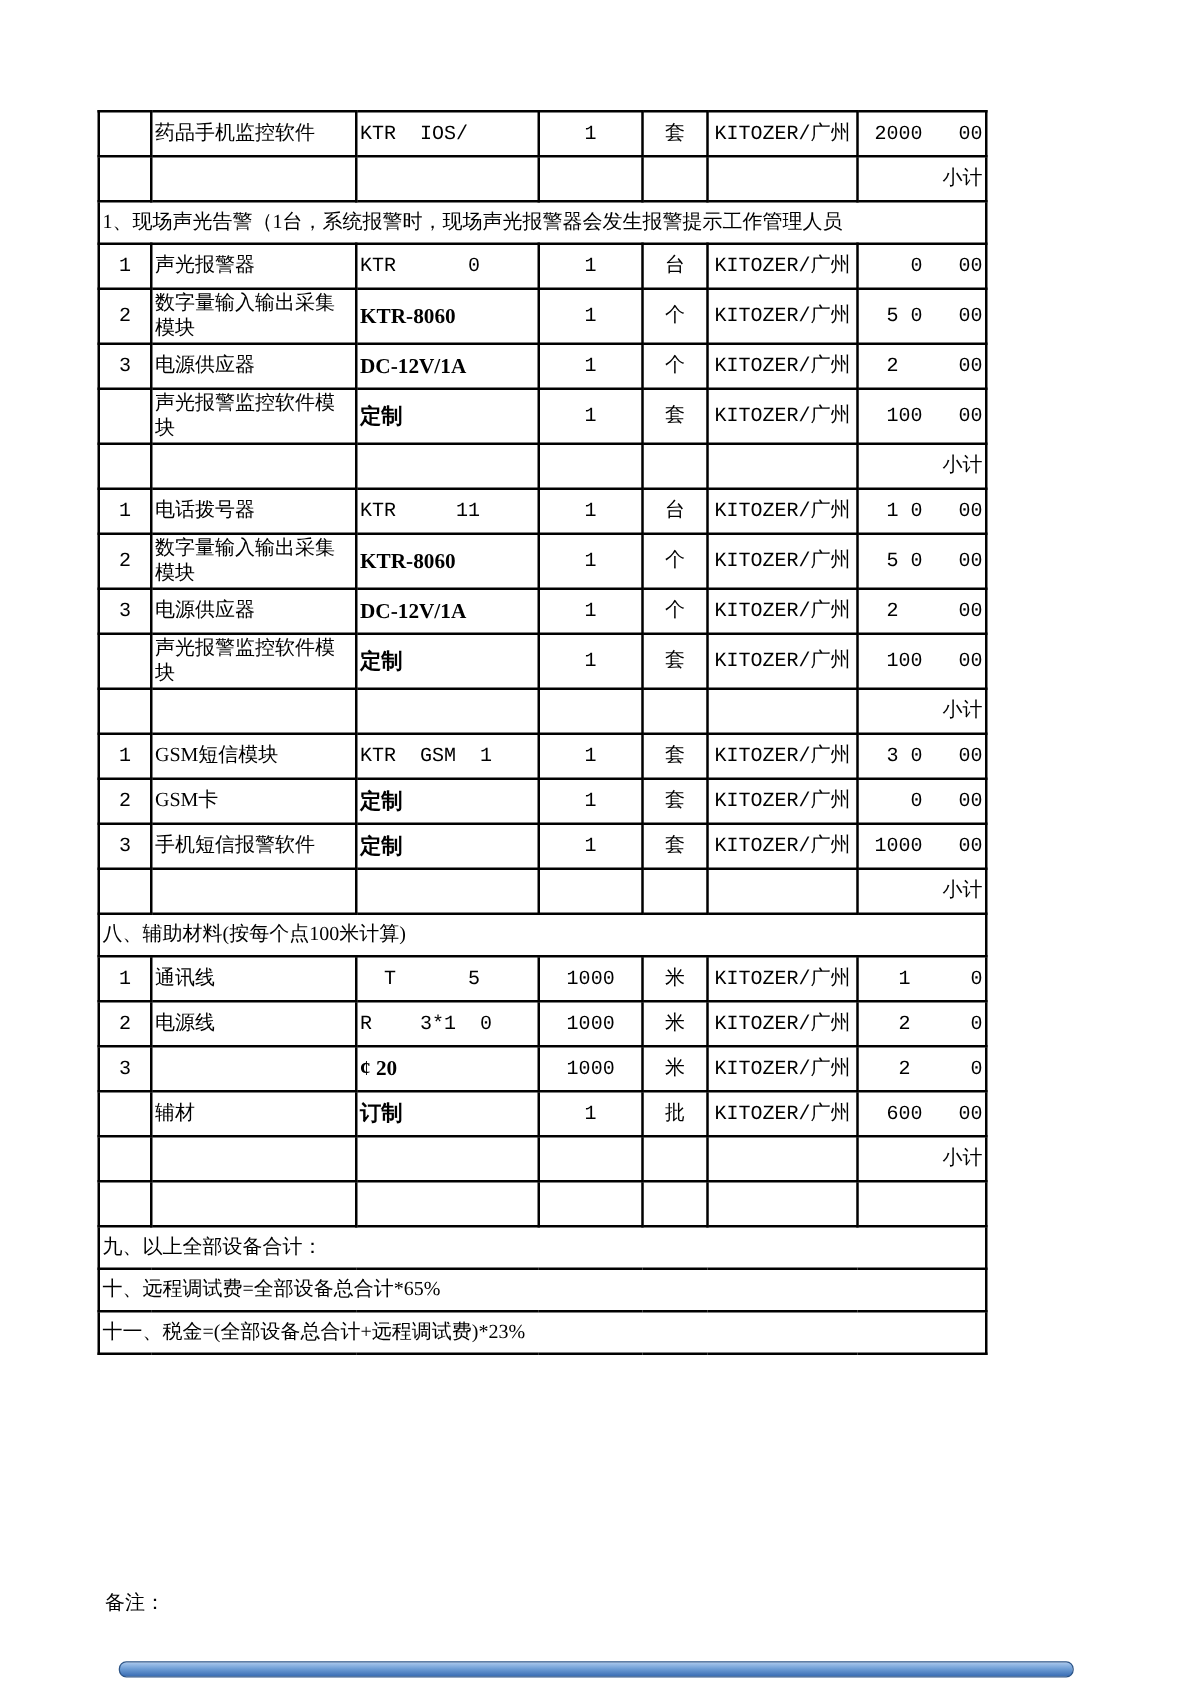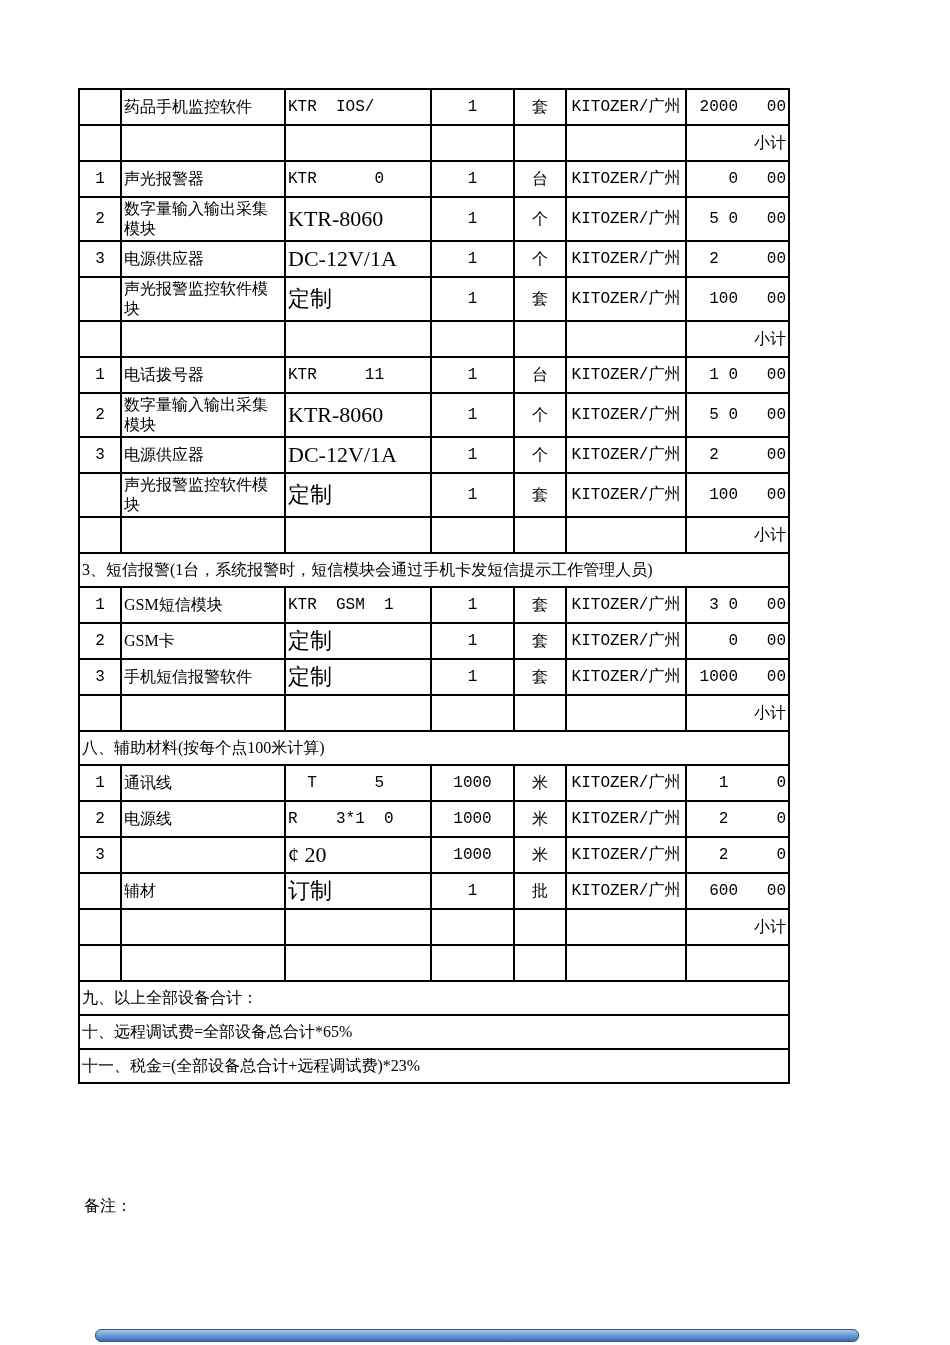--- a/index.html
+++ b/index.html
@@ -18,31 +18,31 @@
   tr.row-section{height:34px;}
   td.section-cell{
     font-size:16px;text-align:left;padding-left:6px;white-space:nowrap;
   }
   td.td-no{text-align:center;font-family:"Liberation Mono","DejaVu Sans Mono",monospace;font-size:14px;}
   td.td-name{text-align:left;padding-left:6px;padding-right:3px;}
   td.td-model{
     text-align:left;padding-left:6px;white-space:pre;
     font-family:"Liberation Mono","DejaVu Sans Mono",monospace;font-size:13px;
   }
-  td.td-model.big{font-family:"Liberation Serif","DejaVu Serif",serif;font-size:22px;}
+  td.td-model.big{font-family:"Liberation Serif","DejaVu Serif",serif;font-size:17px;font-weight:bold;}
   td.td-qty{text-align:center;font-family:"Liberation Mono","DejaVu Sans Mono",monospace;font-size:14px;}
   td.td-unit{text-align:center;font-size:16px;}
   td.td-mfr{text-align:center;font-family:"Liberation Mono","DejaVu Sans Mono",monospace;font-size:13px;white-space:nowrap;}
   td.td-price{
     text-align:right;white-space:pre;
     font-family:"Liberation Mono","DejaVu Sans Mono",monospace;font-size:14px;
   }
   td.td-price .subtotal{font-family:"Liberation Serif","DejaVu Serif",serif;font-size:16px;margin-left:32px;}
   .footer-note{
-    position:absolute;left:84px;top:1196px;font-size:16px;
+    position:absolute;left:84px;top:1272px;font-size:16px;
   }
   .h-scrollbar{
     position:absolute;left:95px;top:1329px;width:762px;height:11px;
     border:1px solid #2c5487;border-radius:6px;
     background:linear-gradient(to bottom,#a8c7ec 0%,#6f9ed6 45%,#3a6db4 100%);
   }
 </style>
 </head>
 <body>
 
@@ -69,20 +69,23 @@
         </tr>
         <tr class="row-normal">
           <td class="td-no"></td>
           <td class="td-name"></td>
           <td class="td-model"></td>
           <td class="td-qty"></td>
           <td class="td-unit"></td>
           <td class="td-mfr"></td>
           <td class="td-price"><span class="subtotal">小计</span></td>
         </tr>
+        <tr class="row-section">
+          <td colspan="7" class="section-cell">1、现场声光告警（1台，系统报警时，现场声光报警器会发生报警提示工作管理人员</td>
+        </tr>
         <tr class="row-normal">
           <td class="td-no">1</td>
           <td class="td-name">声光报警器</td>
           <td class="td-model">KTR      0</td>
           <td class="td-qty">1</td>
           <td class="td-unit">台</td>
           <td class="td-mfr">KITOZER/广州</td>
           <td class="td-price">0   00</td>
         </tr>
         <tr class="row-tall">
@@ -158,23 +161,20 @@
           <td class="td-price">100   00</td>
         </tr>
         <tr class="row-normal">
           <td class="td-no"></td>
           <td class="td-name"></td>
           <td class="td-model"></td>
           <td class="td-qty"></td>
           <td class="td-unit"></td>
           <td class="td-mfr"></td>
           <td class="td-price"><span class="subtotal">小计</span></td>
-        </tr>
-        <tr class="row-section">
-          <td colspan="7" class="section-cell">3、短信报警(1台，系统报警时，短信模块会通过手机卡发短信提示工作管理人员)</td>
         </tr>
         <tr class="row-normal">
           <td class="td-no">1</td>
           <td class="td-name">GSM短信模块</td>
           <td class="td-model">KTR  GSM  1</td>
           <td class="td-qty">1</td>
           <td class="td-unit">套</td>
           <td class="td-mfr">KITOZER/广州</td>
           <td class="td-price">3 0   00</td>
         </tr>

